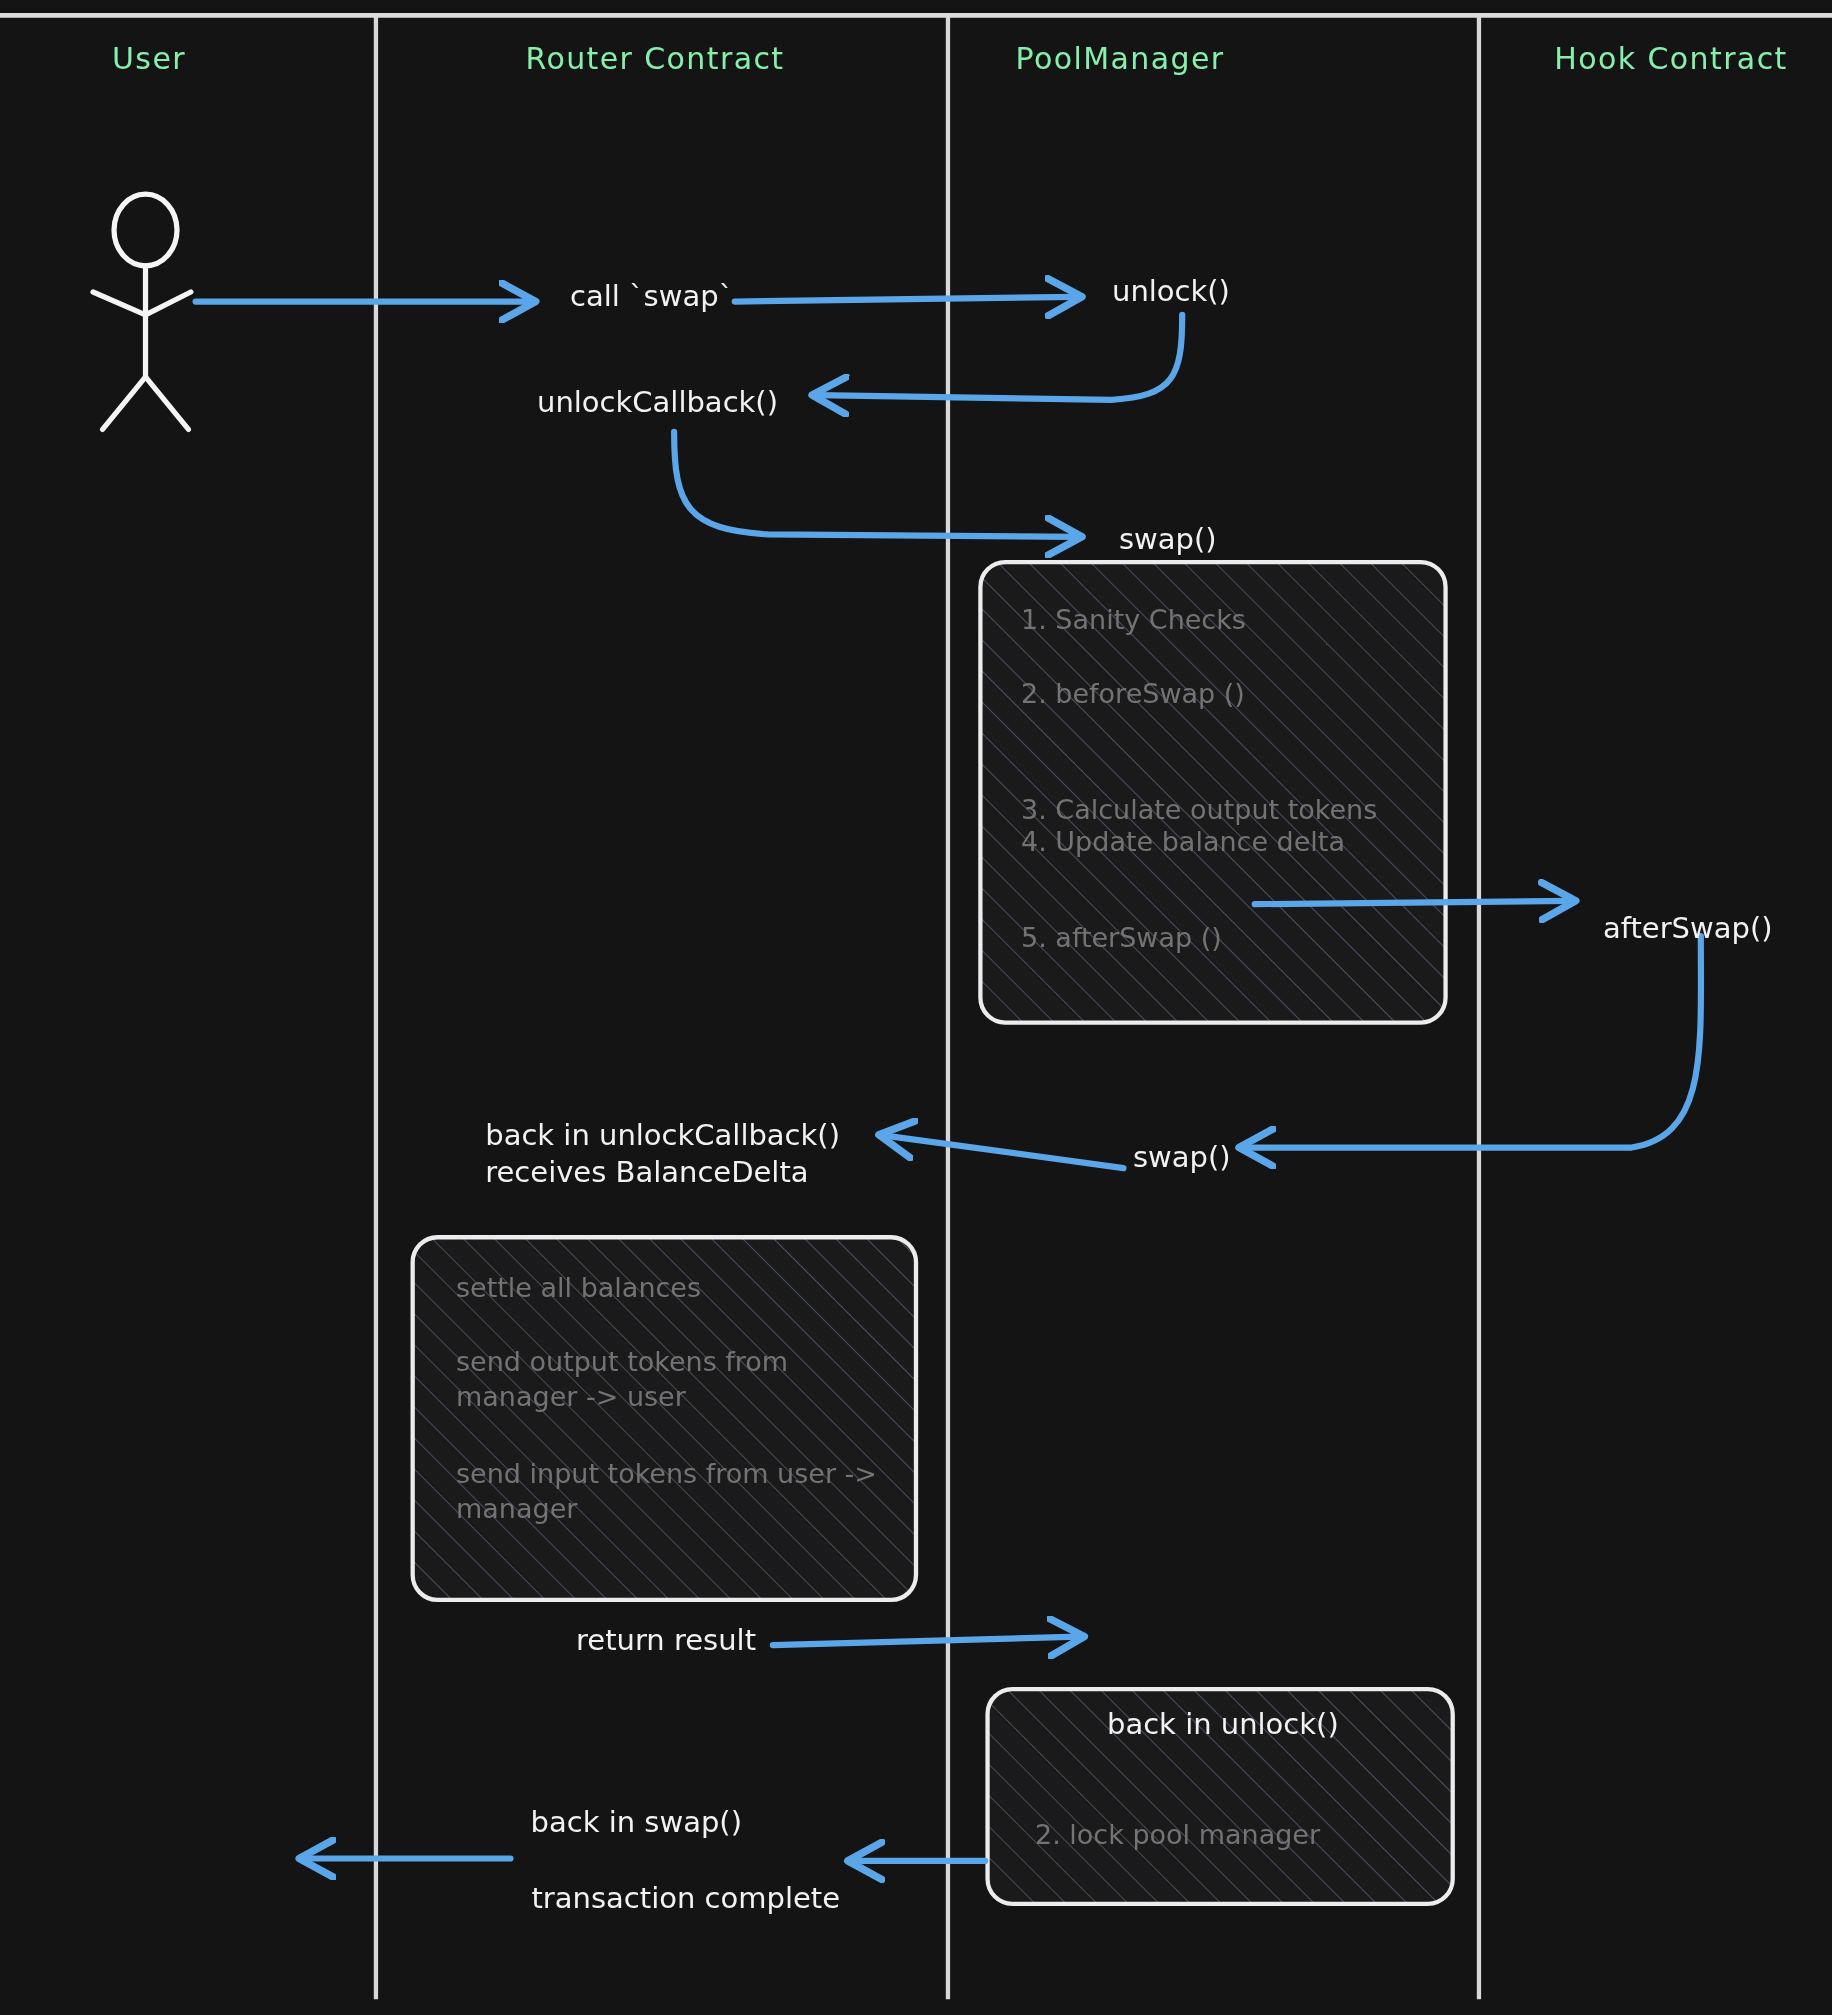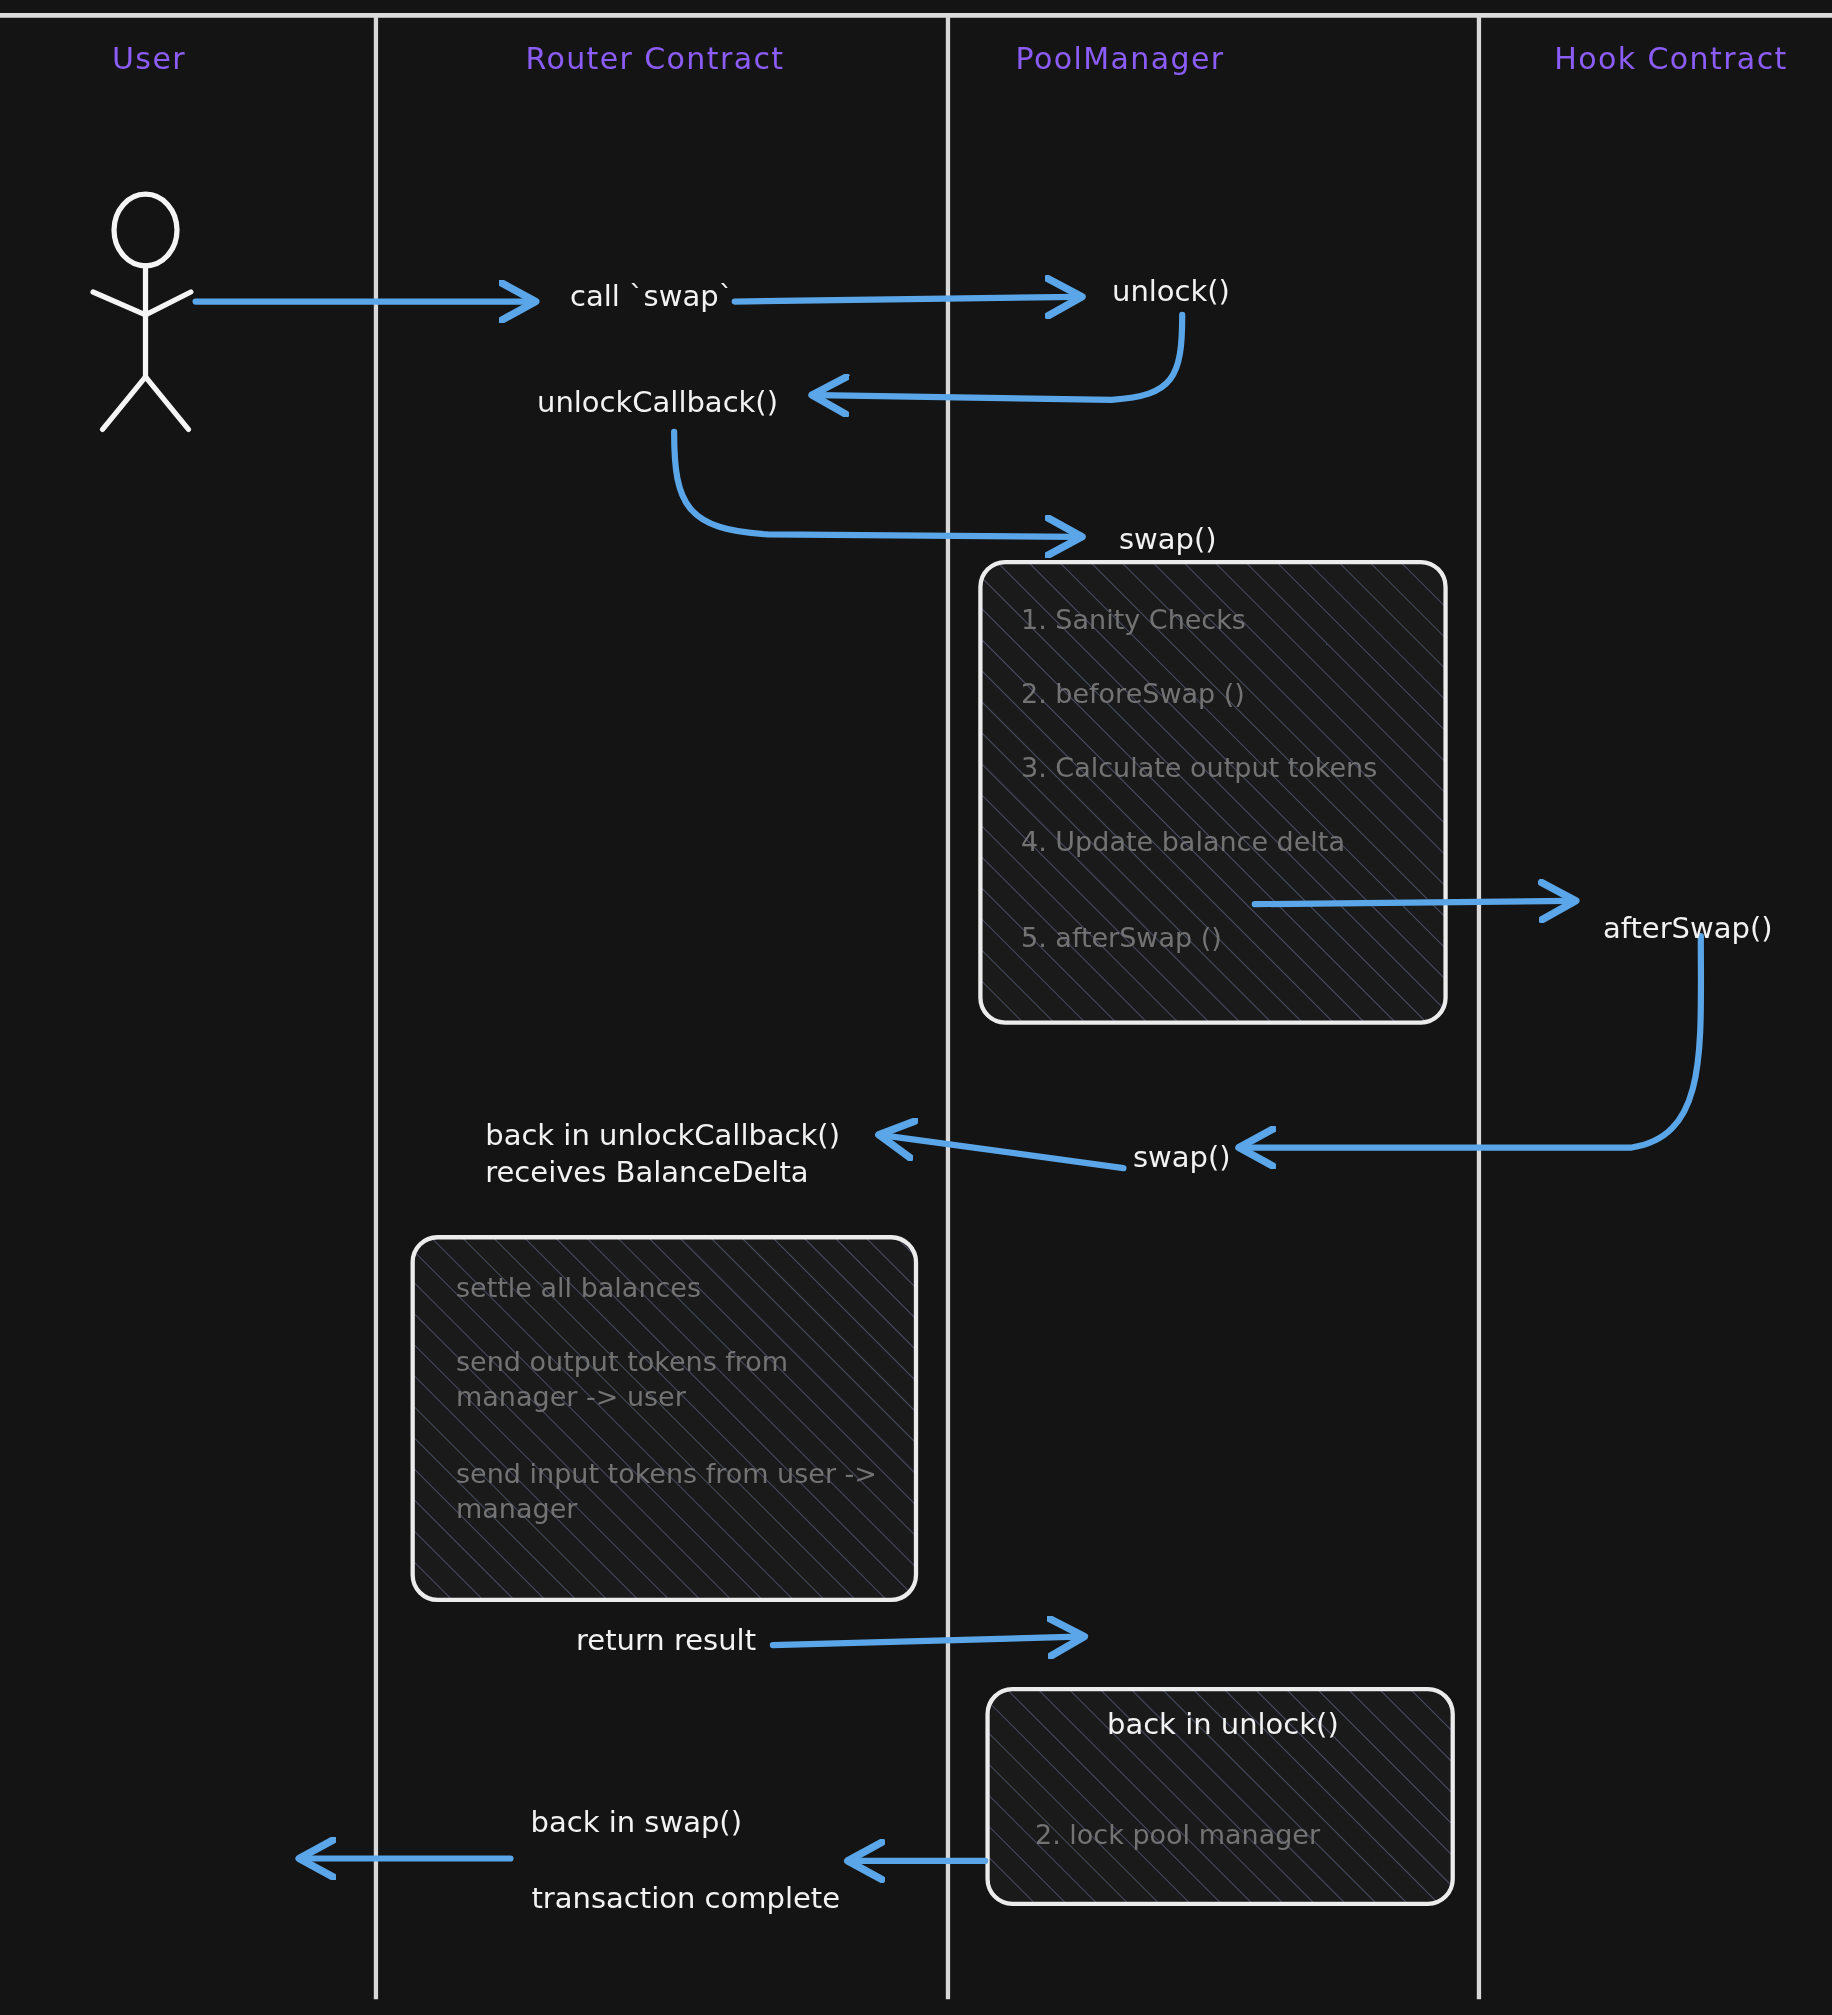--- a/index.html
+++ b/index.html
@@ -4,21 +4,21 @@
 <style>
   html,body{margin:0;padding:0;background:#141414;}
   body{
     width:1832px;height:2015px;position:relative;overflow:hidden;
     font-family:"DejaVu Sans", sans-serif;
     background:#141414;
   }
   #stage{position:absolute;inset:0;width:1832px;height:2015px;}
   svg.layer{position:absolute;left:0;top:0;width:1832px;height:2015px;overflow:visible;}
   .hdr{
-    position:absolute;color:#8b5cf6;font-size:30px;letter-spacing:1.4px;
+    position:absolute;color:#86efac;font-size:30px;letter-spacing:1.4px;
     font-family:"DejaVu Sans", sans-serif;white-space:nowrap;
     transform:translateX(-50%);
   }
   .lbl{
     position:absolute;color:#f2f2f2;font-size:29px;white-space:nowrap;
     font-family:"DejaVu Sans", sans-serif;line-height:1.28;
   }
   .lbl.r{transform:translateX(-100%);}
   .boxtext{
     position:absolute;color:#737373;font-size:27px;
@@ -113,21 +113,21 @@
   <div class="lbl r" style="left:756px;top:1622px;">return result</div>
 
   <div class="lbl" style="left:1107px;top:1706px;">back in unlock()</div>
 
   <div class="lbl r" style="left:742px;top:1804px;">back in swap()</div>
 
   <div class="lbl r" style="left:840px;top:1880px;">transaction complete</div>
 
   <div class="boxtext" style="left:1021px;top:602px;">1. Sanity Checks</div>
   <div class="boxtext" style="left:1021px;top:676px;">2. beforeSwap ()</div>
-  <div class="boxtext" style="left:1021px;top:750px;">3. Calculate output tokens</div>
+  <div class="boxtext" style="left:1021px;top:792px;">3. Calculate output tokens</div>
   <div class="boxtext" style="left:1021px;top:824px;">4. Update balance delta</div>
   <div class="boxtext" style="left:1021px;top:920px;">5. afterSwap ()</div>
 
   <div class="boxtext" style="left:456px;top:1270px;">settle all balances</div>
   <div class="boxtext" style="left:456px;top:1344px;">send output tokens from
 manager -&gt; user</div>
   <div class="boxtext" style="left:456px;top:1456px;">send input tokens from user -&gt;
 manager</div>
 
   <div class="boxtext" style="left:1035px;top:1817px;">2. lock pool manager</div>

